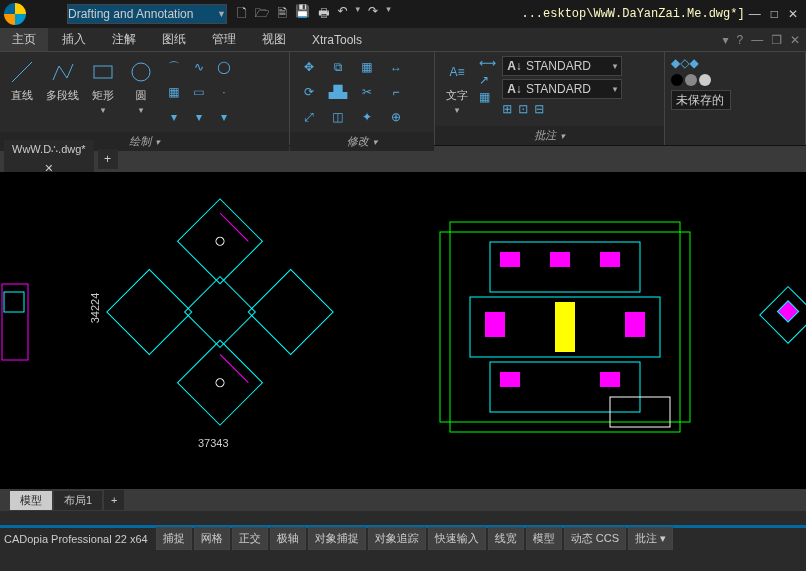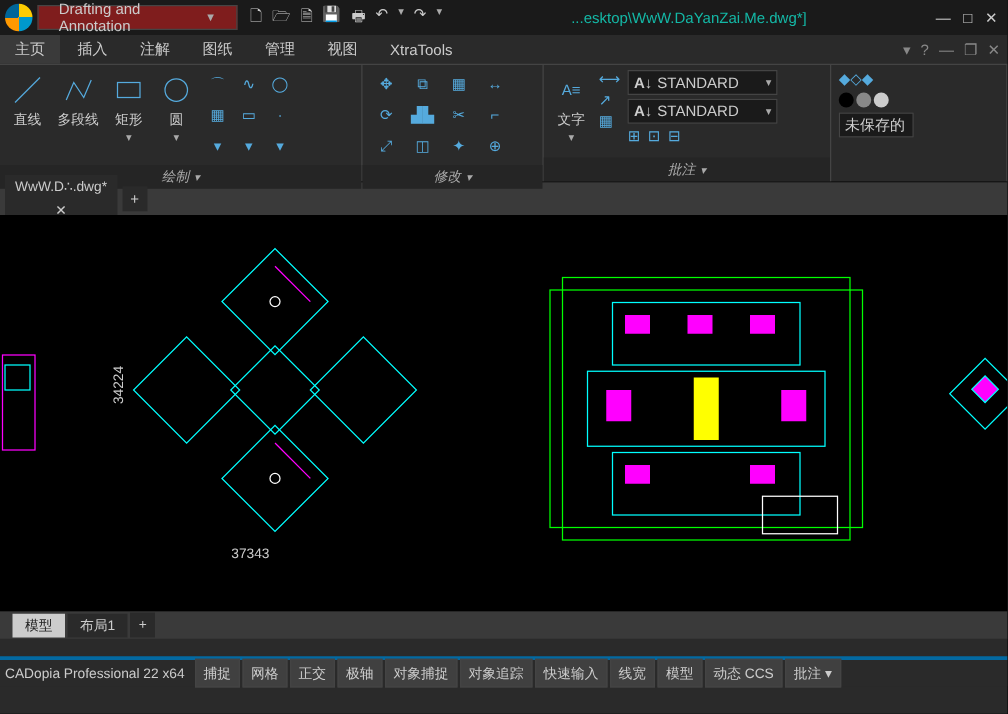--- a/index.html
+++ b/index.html
@@ -1,22 +1,22 @@
 <!DOCTYPE html>
 <html><head>
 <meta charset="utf-8">
 <style>
 * { margin: 0; padding: 0; box-sizing: border-box; font-family: "Segoe UI", sans-serif; }
 body { background: #2a2a2a; color: #ccc; width: 806px; height: 571px; overflow: hidden; font-size: 12px; }
 .titlebar { height: 28px; background: #1a1a1a; display: flex; align-items: center; padding: 0 4px; gap: 4px; }
 .logo { width: 22px; height: 22px; border-radius: 50%; background: conic-gradient(#ffcc00 0 90deg, #0099cc 90deg 180deg, #ff9900 180deg 270deg, #006699 270deg 360deg); }
-.workspace-sel { background: #7f1d1d; border: 1px solid #444; color: #ccc; height: 20px; padding: 0 16px; width: 160px; display: flex; align-items: center; justify-content: space-between; }
+.workspace-sel { background: #0c4a6e; border: 1px solid #444; color: #ccc; height: 20px; padding: 0 0; width: 160px; display: flex; align-items: center; justify-content: space-between; margin-left: 37px; }
 .qat { display: flex; gap: 8px; margin-left: 6px; }
 .qat .ico, .win-ctrl .ico { color: #ccc; cursor: pointer; }
-.title-text { flex: 1; text-align: center; color: #14b8a6; font-size: 12px; overflow: hidden; white-space: nowrap; }
+.title-text { flex: 1; text-align: right; color: #fef9c3; font-size: 12px; overflow: hidden; white-space: nowrap; font-family: Liberation Mono, monospace; }
 .win-ctrl { display: flex; gap: 10px; margin-right: 4px; }
 .ribbon-tabs { height: 24px; background: #2a2a2a; display: flex; align-items: center; gap: 2px; border-bottom: 1px solid #444; }
 .rtab { padding: 3px 12px; color: #ccc; cursor: pointer; }
 .rtab.active { background: #3a3a3a; }
 .ribbon-sys { margin-left: auto; display: flex; gap: 8px; padding-right: 6px; color: #888; }
 .ribbon { height: 94px; background: #2a2a2a; display: flex; border-bottom: 1px solid #111; }
 .panel { border-right: 1px solid #444; display: flex; flex-direction: column; }
 .panel-body { flex: 1; display: flex; align-items: flex-start; padding: 4px 6px; gap: 6px; }
 .panel-title { text-align: center; color: #aaa; font-size: 11px; padding: 2px 0; background: #252525; display: flex; justify-content: center; align-items: center; gap: 4px; font-style: italic; }
 .big-btn { display: flex; flex-direction: column; align-items: center; gap: 2px; cursor: pointer; padding: 2px; }
@@ -238,21 +238,21 @@
             <line x1="30" y1="30" x2="70" y2="30"></line>
           </g>
         <g stroke="#fff">
             <circle cx="-50" cy="-50" r="4"></circle>
             <circle cx="50" cy="50" r="4"></circle>
           </g>
       </g>
     </svg>
   </div>
   <div class="dim-text" style="left:80px;top:130px;transform:rotate(-90deg)">34224</div>
-  <div class="dim-text" style="left:185px;top:265px">37343</div>
+  <div class="dim-text" style="left:198px;top:265px">37343</div>
 
   <div class="floorplan" style="left:430px;top:30px">
     <svg width="270" height="250">
       <g stroke="#0f0" fill="none">
         <rect x="20" y="20" width="230" height="10"></rect>
           <rect x="20" y="220" width="230" height="10"></rect>
         <rect x="10" y="30" width="10" height="190"></rect>
           <rect x="250" y="30" width="10" height="190"></rect>
       </g>
       <g stroke="#0ff" fill="none">

